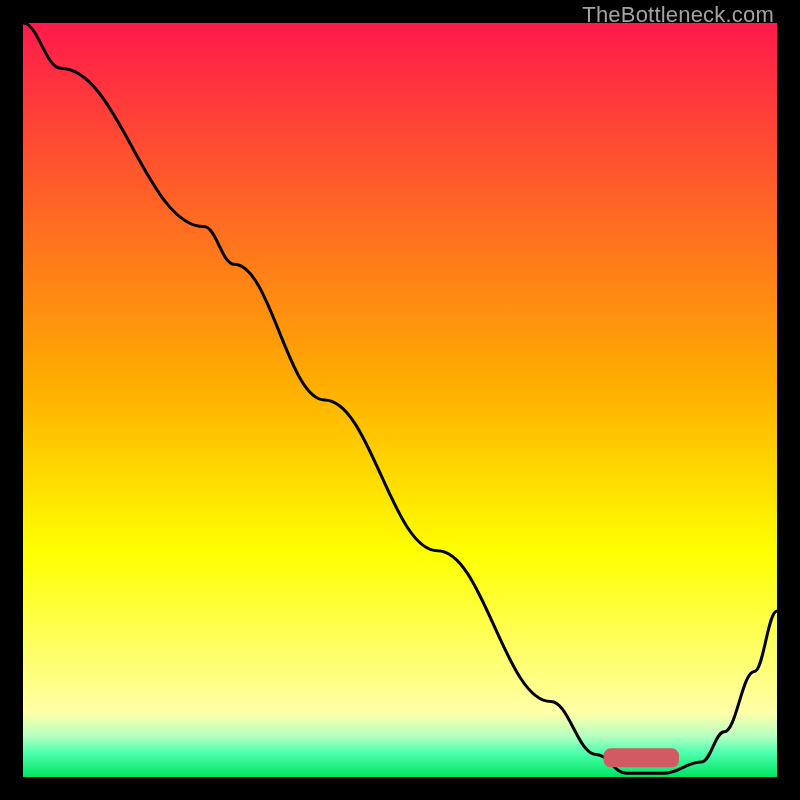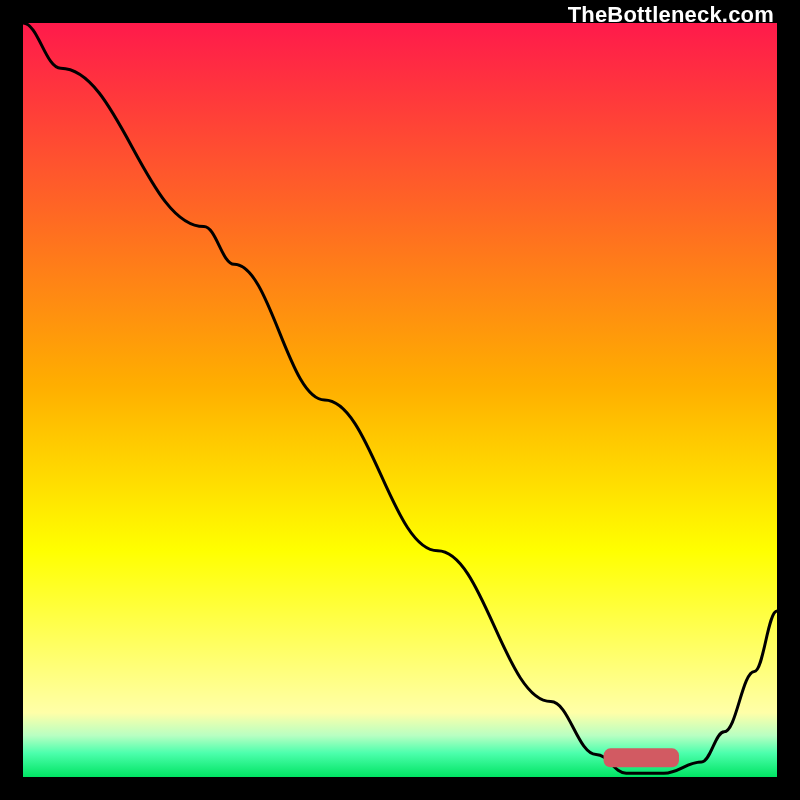--- a/index.html
+++ b/index.html
@@ -23,23 +23,23 @@
     position: absolute;
     left: 0;
     top: 0;
     width: 754px;
     height: 754px;
   }
   .watermark {
     position: absolute;
     top: 2px;
     right: 26px;
-    color: #ffffff;
+    color: #a3a3a3;
     font-size: 22px;
-    font-weight: 700;
+    font-weight: 400;
     letter-spacing: 0.2px;
     margin-left: 32px;
   }
 </style>
 </head>
 <body>
 
 <div class="watermark">TheBottleneck.com</div>
 
 <div class="frame">

